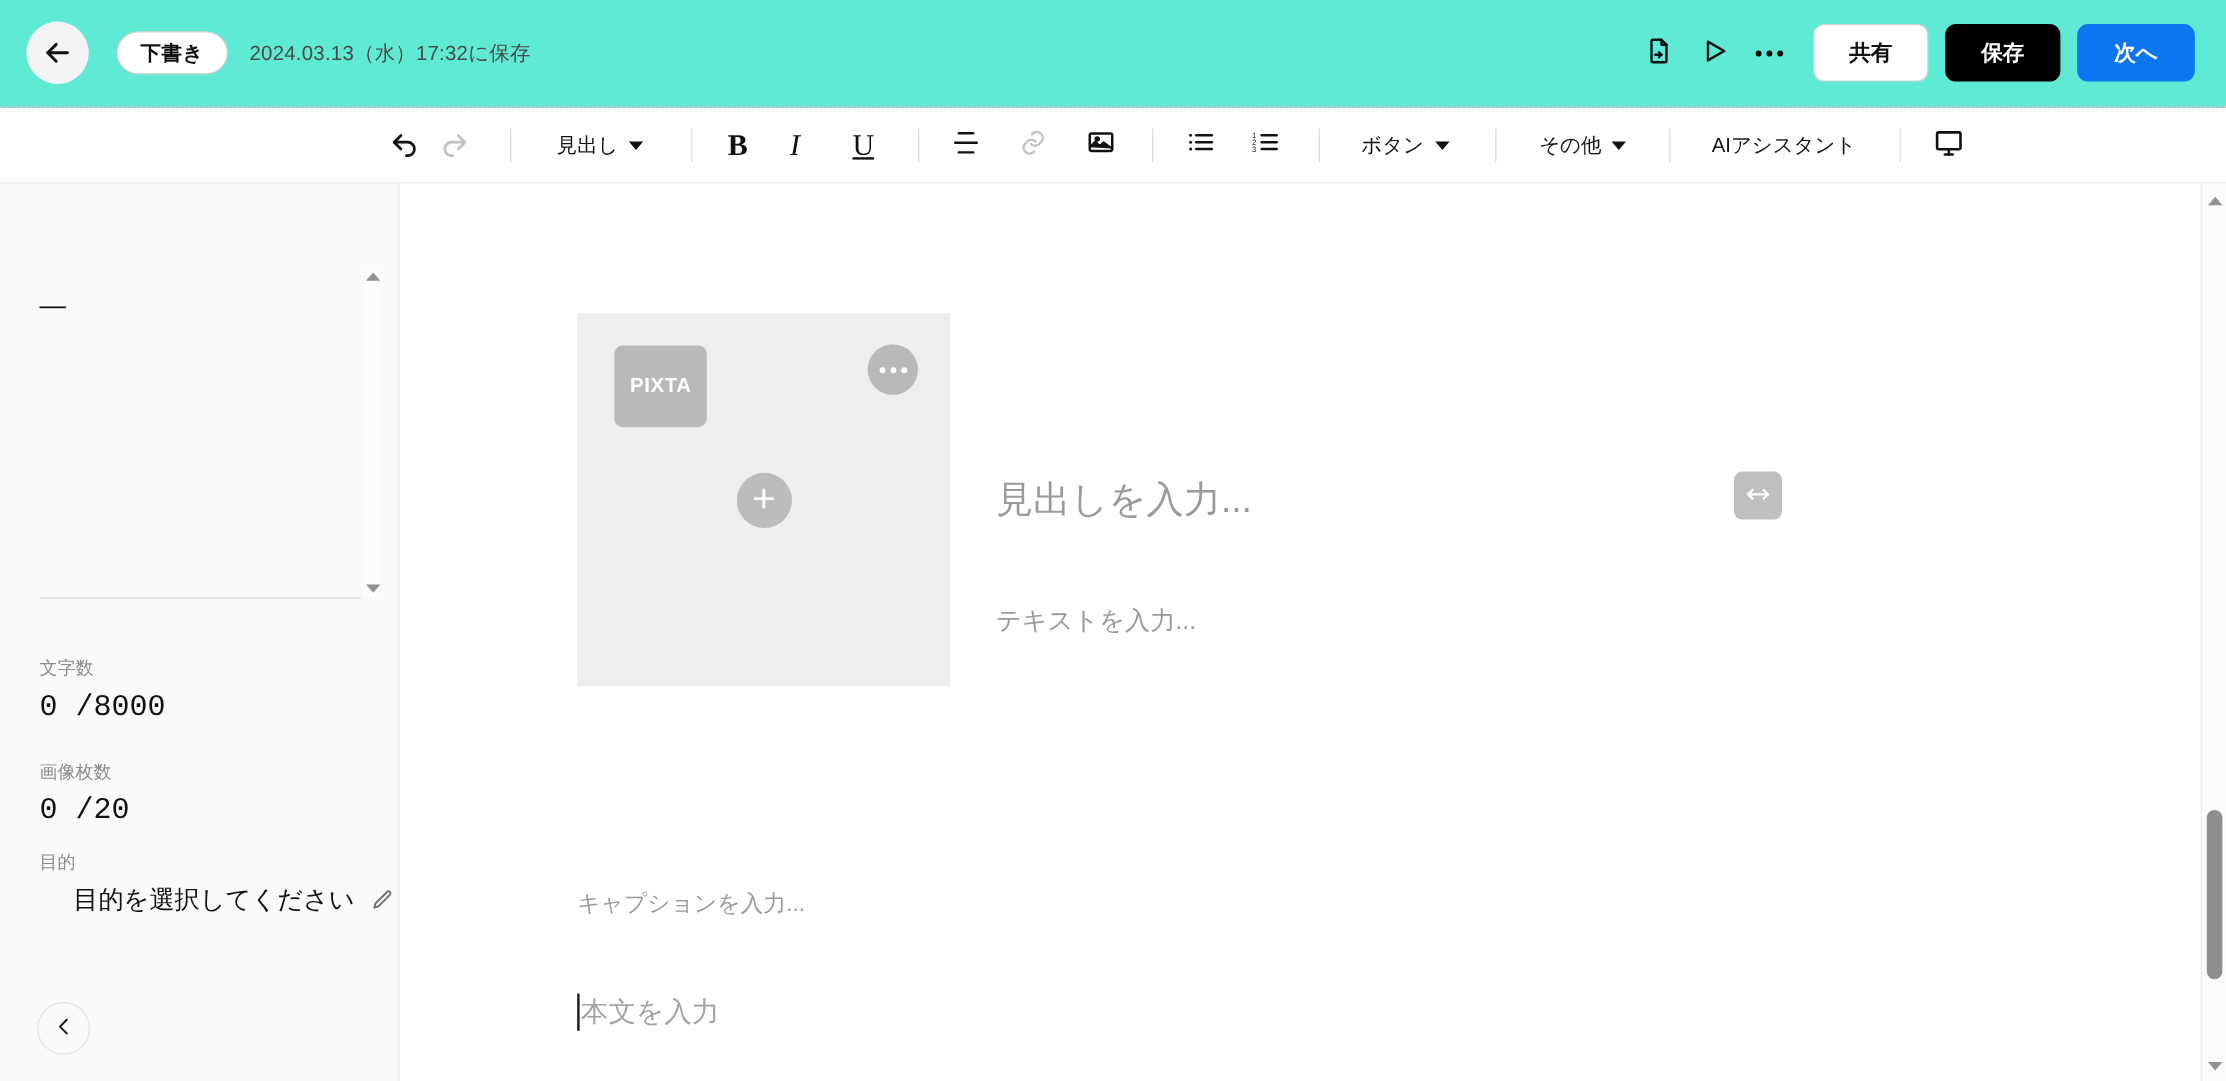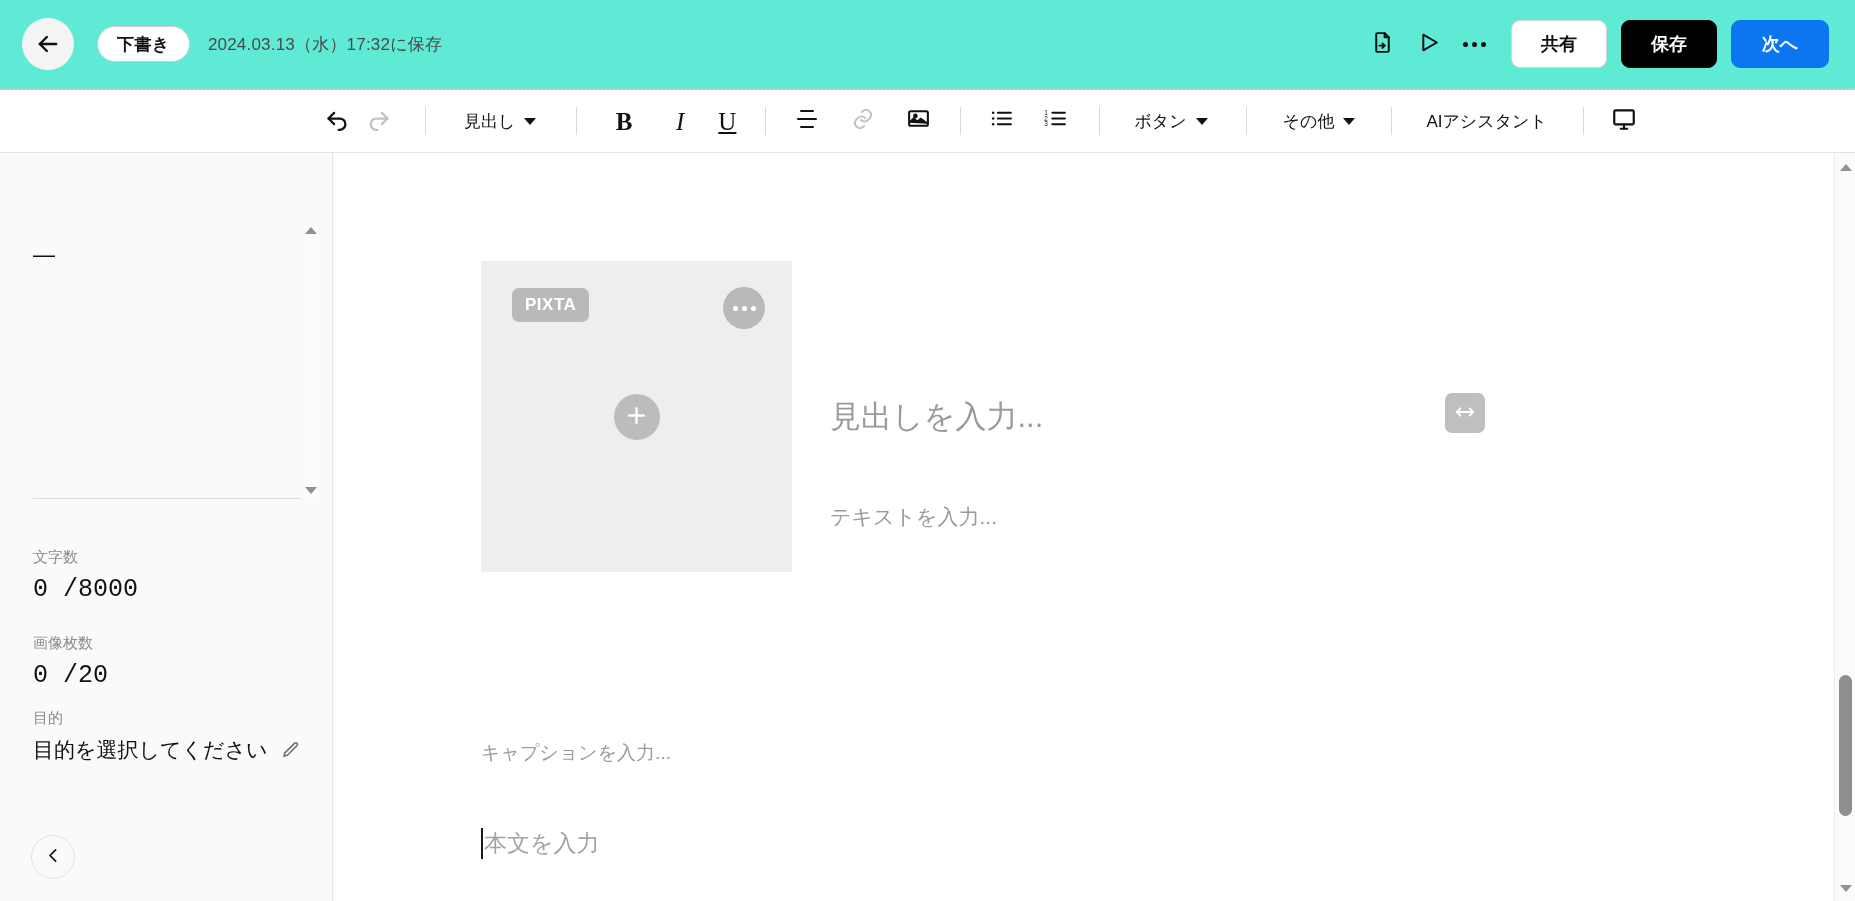--- a/index.html
+++ b/index.html
@@ -72,21 +72,21 @@
   
   .toolbar {
     position: absolute; left: 0; top: 90px; width: 1855px; height: 63px;
     background: #ffffff;
     display: flex; align-items: center;
     border-bottom: 1px solid #e3e3e3;
   }
   .tb-btn {
     height: 40px; min-width: 40px; padding: 0 7px;
     border: none; background: transparent; cursor: pointer;
-    display: flex; align-items: center; justify-content: flex-end;
+    display: flex; align-items: center; justify-content: space-between;
     color: #111; font-size: 17px;
   }
   .tb-btn.disabled { color: #bdbdbd; cursor: default; }
   .tb-btn.wide { padding: 0 12px; font-weight: 400; }
   .tb-label { font-size: 17px; color: #111; }
   .caret {
     display:inline-block; width:0; height:0; margin-left:9px;
     border-left:6px solid transparent; border-right:6px solid transparent;
     border-top:7px solid #111;
   }
@@ -132,21 +132,21 @@
   .tri-up, .tri-dn {
     width: 0; height: 0; margin: 2px auto 0;
     border-left: 6px solid transparent; border-right: 6px solid transparent;
   }
   .tri-up { border-bottom: 7px solid #919191; }
   .tri-dn { border-top: 7px solid #919191; }
 
   .stat-block { position: absolute; left: 33px; }
   .stat-label { font-size: 15px; color: #8a8a8a; margin-bottom: 8px; }
   .stat-value { font-size: 25px; color: #111; font-weight: 400; font-family: Liberation Mono, monospace; }
-  .purpose-row { display: flex; align-items: center; }
+  .purpose-row { display: flex; align-items: center; margin-left: 28px; }
   .purpose-text { font-size: 21px; color: #111; }
   .pencil { margin-left: 14px; display: flex; align-items: center; }
   .collapse-btn {
     position: absolute; left: 31px; bottom: 22px;
     width: 44px; height: 44px; border-radius: 50%;
     background: #fafafa; border: 1px solid #e3e3e3;
     display: flex; align-items: center; justify-content: center;
     cursor: pointer;
   }
 
@@ -154,21 +154,21 @@
   .canvas {
     position: absolute; left: 333px; top: 0; right: 0; height: 748px;
     background: #ffffff; overflow: hidden;
   }
   .ph-image {
     position: absolute; left: 148px; top: 108px;
     width: 311px; height: 311px; background: #efeeee;
   }
   .pixta-badge {
     position: absolute; left: 31px; top: 27px;
-    padding: 7px 13px; border-radius: 7px;
+    padding: 24px 13px; border-radius: 7px;
     background: #b9b9b9; color: #ffffff;
     font-size: 17px; font-weight: 700; letter-spacing: .5px;
   }
   .img-dots {
     position: absolute; right: 27px; top: 26px;
     width: 42px; height: 42px; border-radius: 50%;
     background: #b9b9b9; border: none; cursor: pointer;
     display: flex; align-items: center; justify-content: center; gap: 4px;
   }
   .img-dots i { width: 5px; height: 5px; border-radius: 50%; background:#fff; display:block; }

